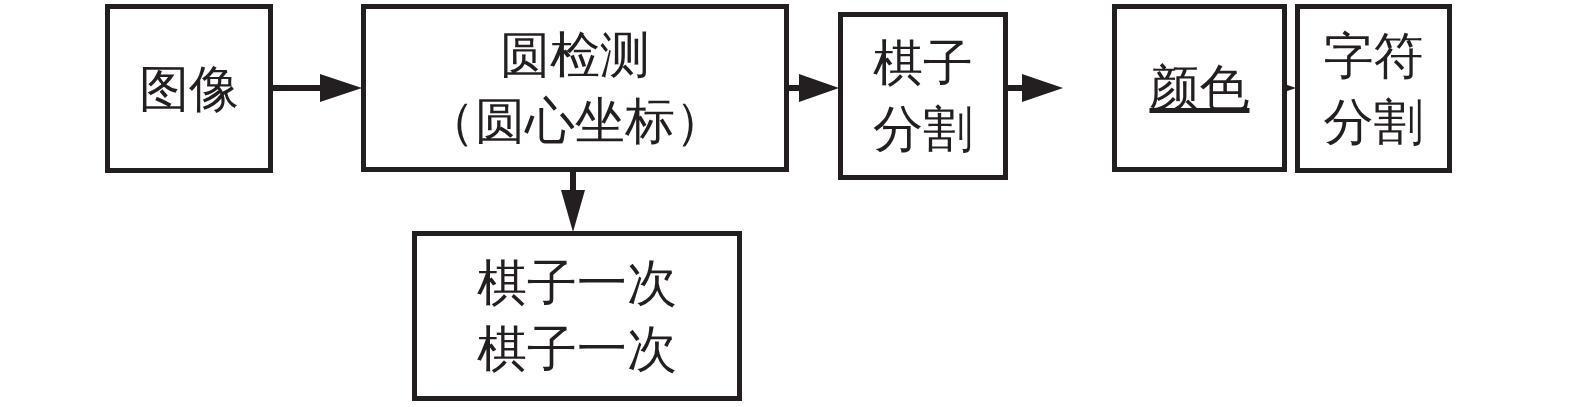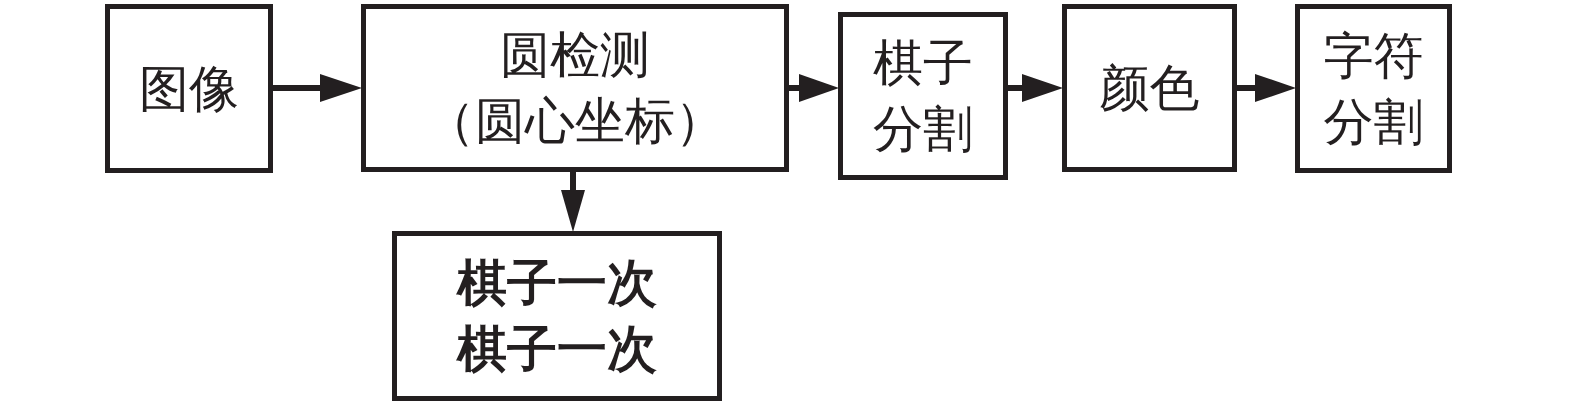--- a/index.html
+++ b/index.html
@@ -43,23 +43,23 @@
     text-align: center;
     color: var(--line);
     font-size: 50px;
     line-height: 66px;
     white-space: nowrap;
   }
   
   #box-image-acquisition      { left: 105px;  top: 4px;   width: 168px; height: 169px; }
   #box-circle-detection       { left: 361px;  top: 4px;   width: 428px; height: 168px; }
   #box-piece-segmentation     { left: 838px;  top: 12px;   width: 170px; height: 168px; }
-  #box-color-recognition      { left: 1062px; top: 4px;   width: 175px; height: 168px; }
+  #box-color-recognition      { left: 1112px; top: 4px;   width: 175px; height: 168px; text-decoration: underline; }
   #box-character-segmentation { left: 1295px; top: 4px;   width: 157px; height: 169px; }
-  #box-piece-center-coords    { left: 392px;  top: 231px; width: 330px; height: 170px; font-weight: bold; }
+  #box-piece-center-coords    { left: 412px;  top: 231px; width: 330px; height: 170px; }
 </style>
 </head>
 <body>
 
 <div class="canvas">
 
   <svg class="arrows" viewBox="0 0 1575 407" xmlns="http://www.w3.org/2000/svg" aria-hidden="true">
     <g>
       <line x1="273" y1="88" x2="322" y2="88"></line>
       <polygon points="320,74 320,102 362,88"></polygon>

